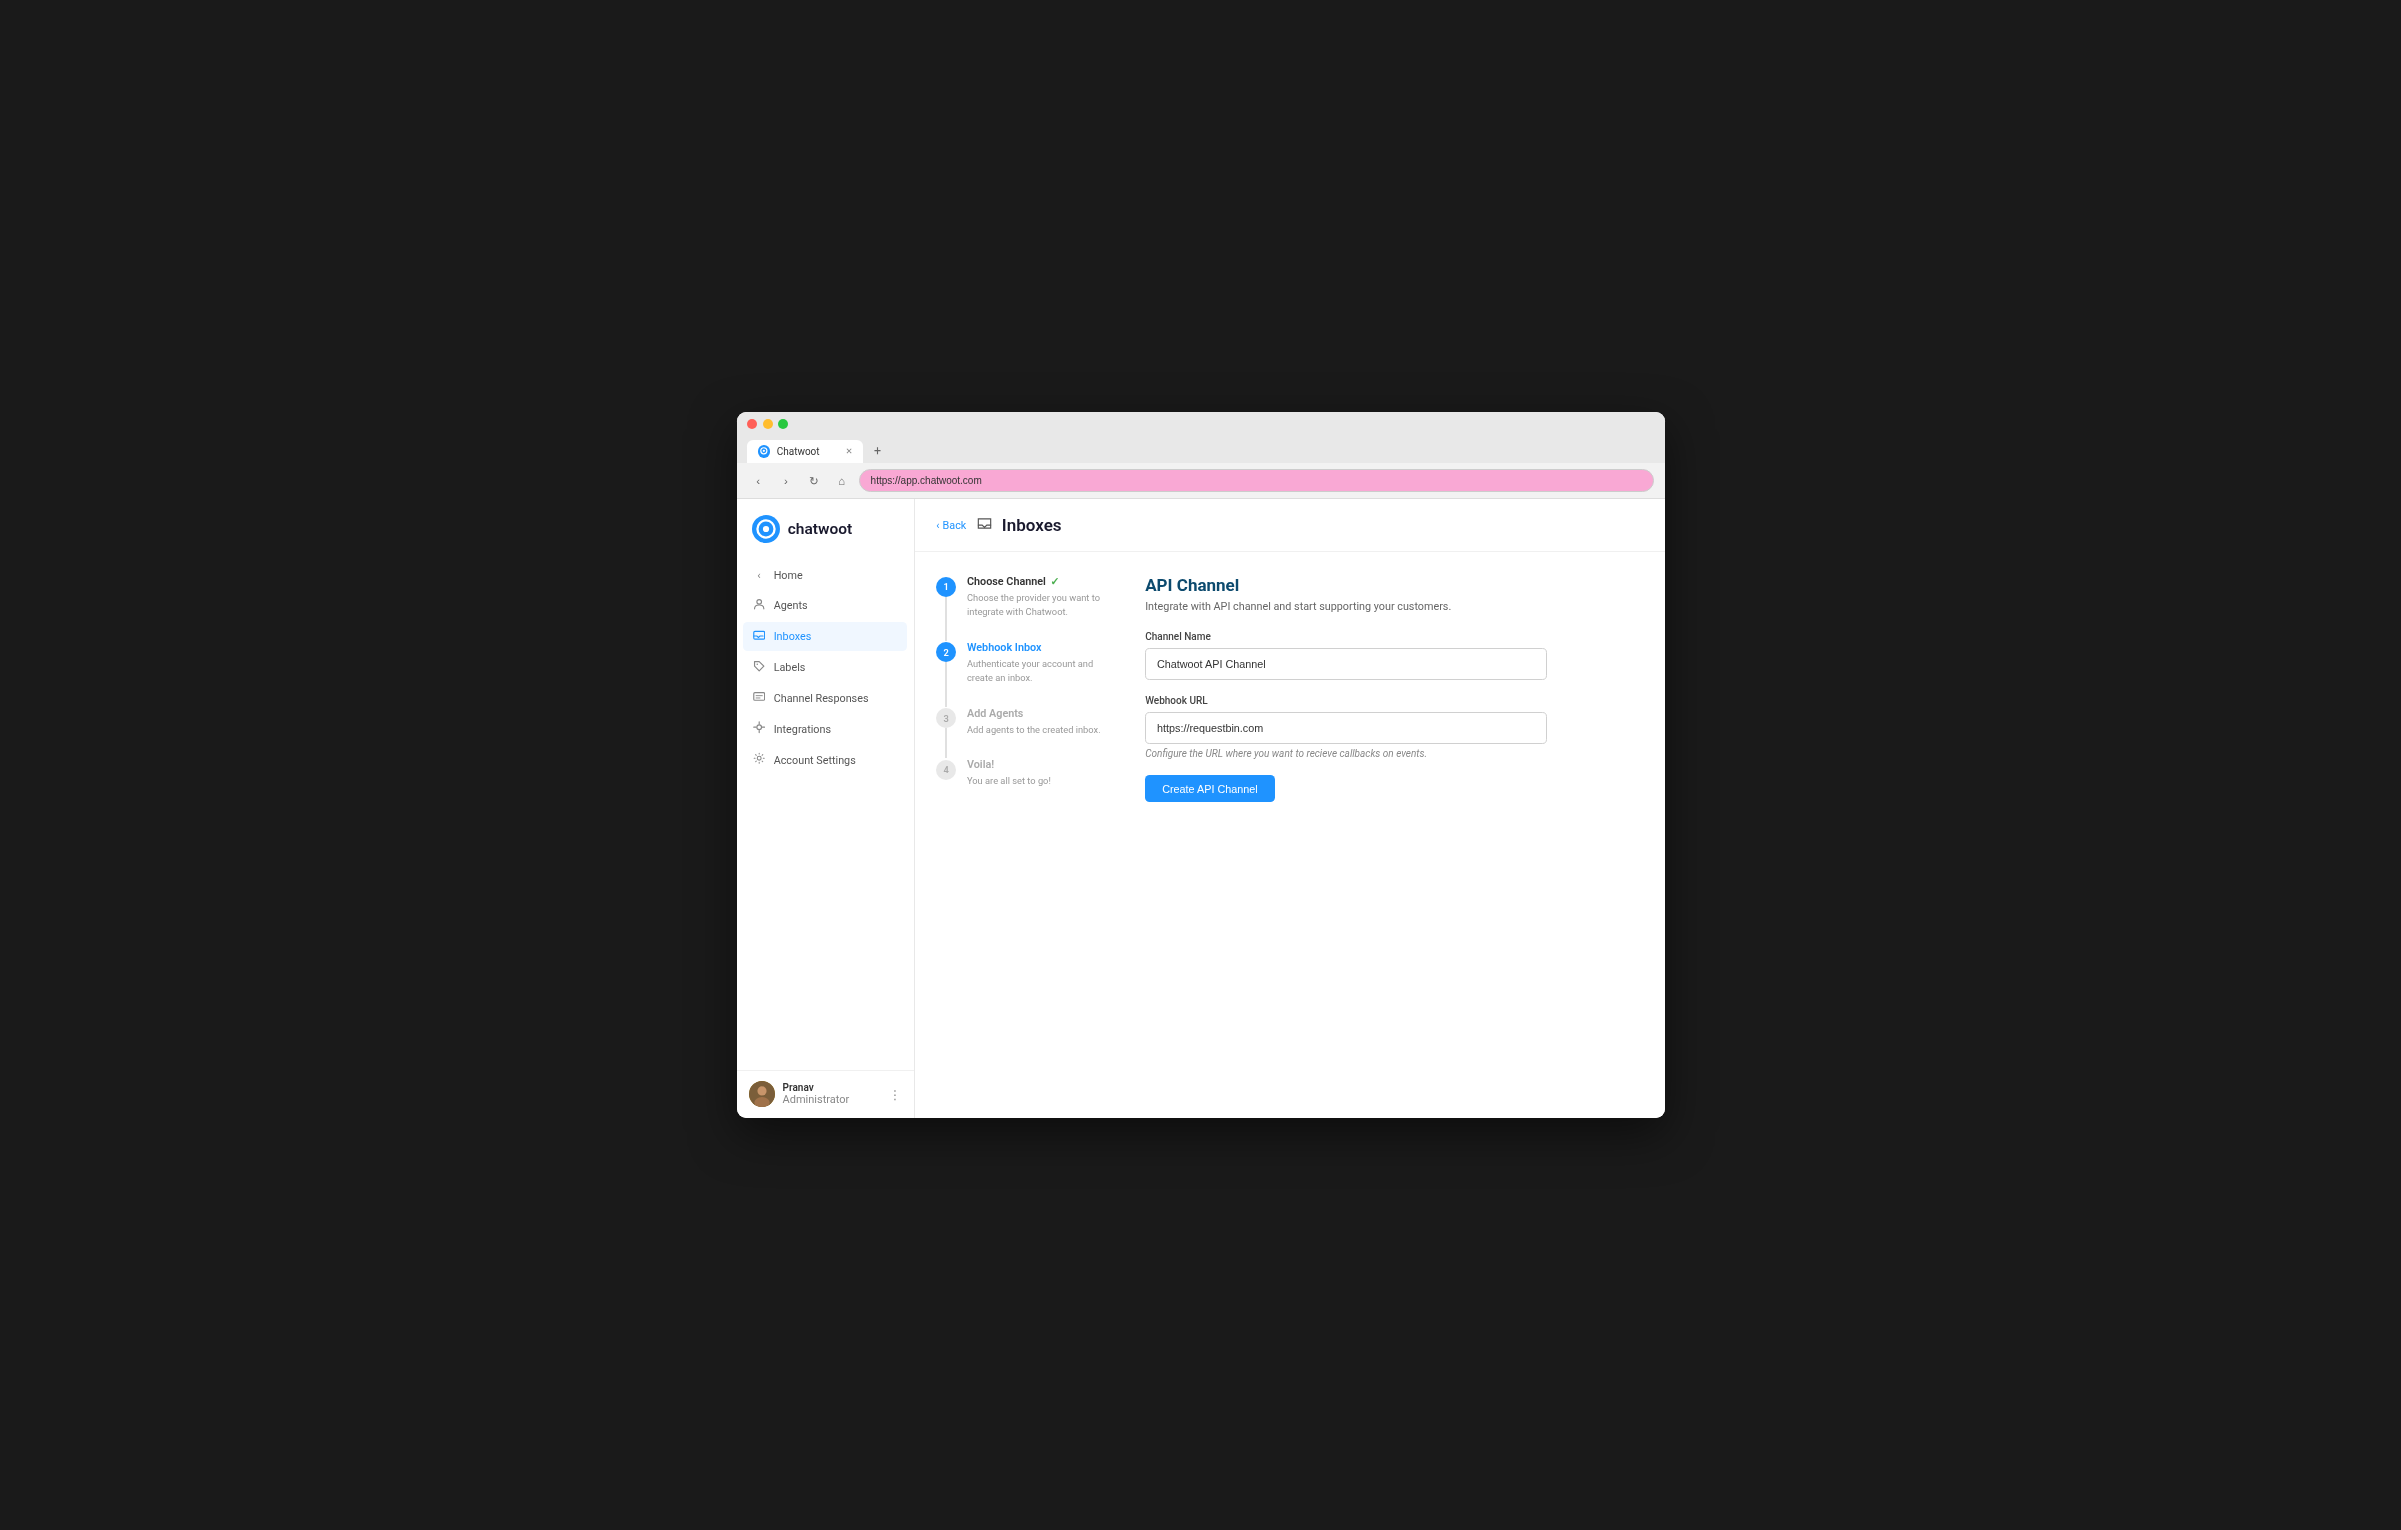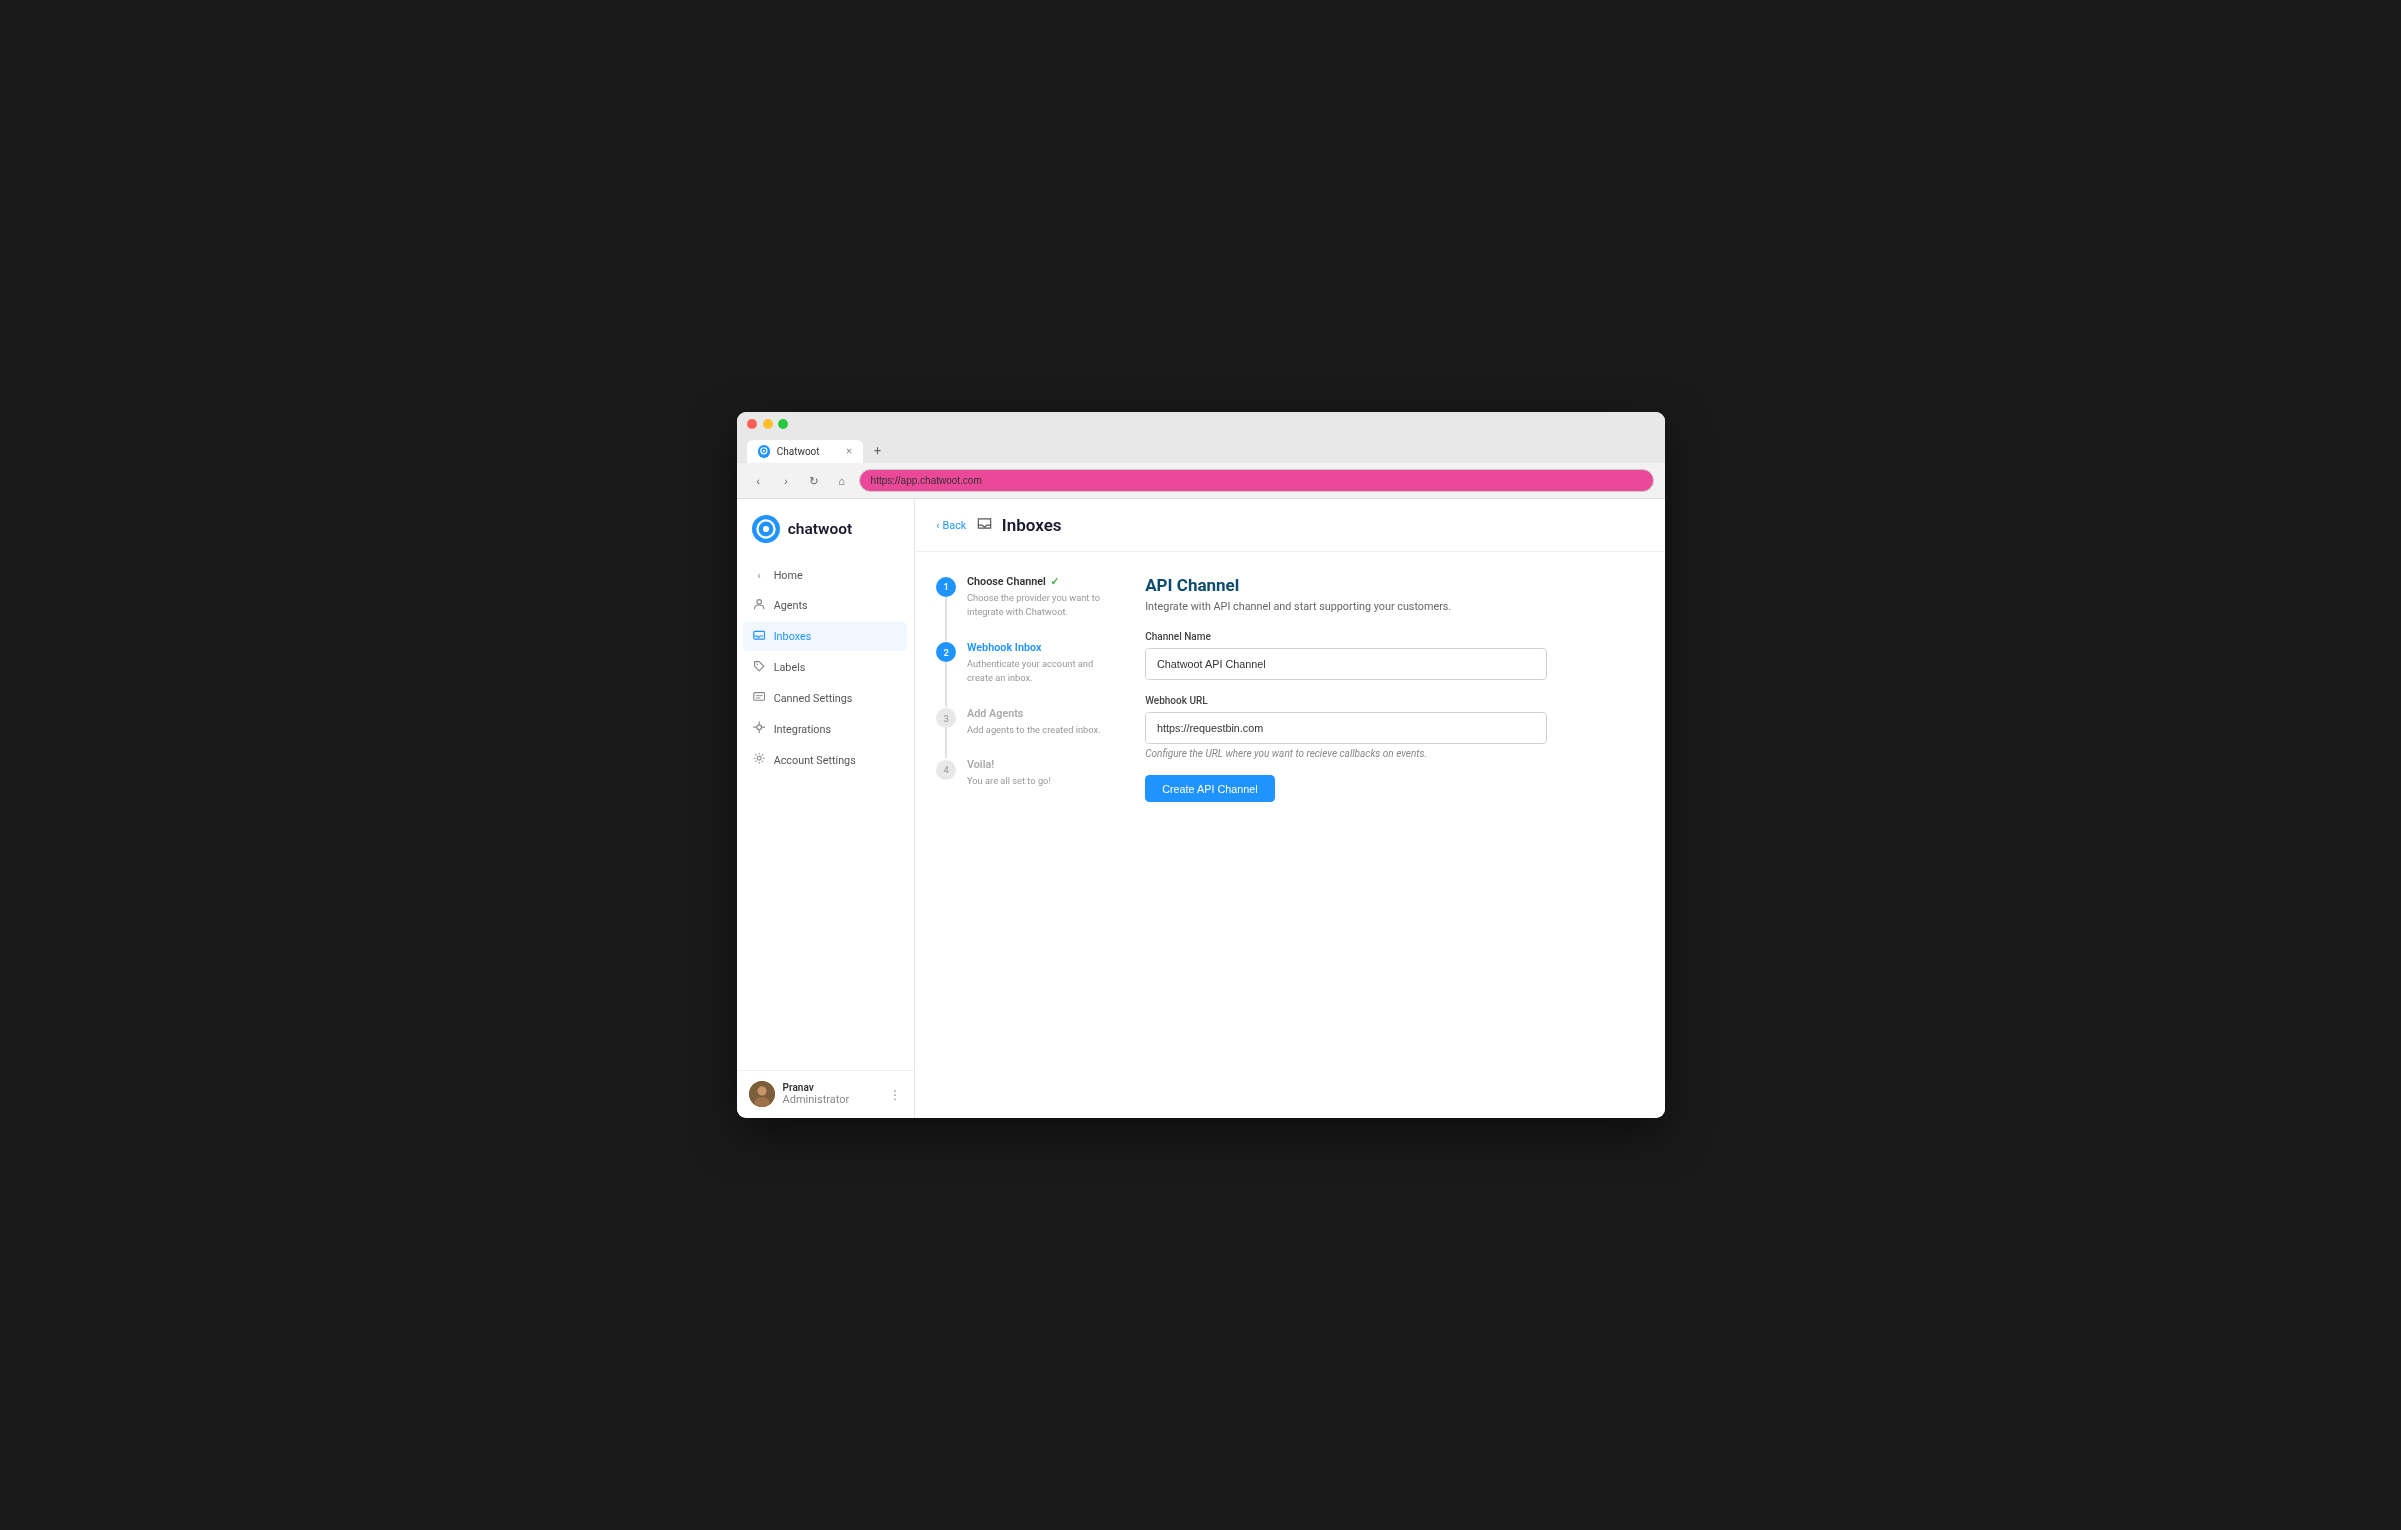--- a/index.html
+++ b/index.html
@@ -102,21 +102,21 @@
       justify-content: center;
     }
     .address-bar {
       flex: 1;
       height: 23px;
       border: 0.8px solid #ccc;
       border-radius: 11.6px;
       padding: 0 10.8px;
       font-size: 10px;
       color: #333;
-      background: #ec4899;
+      background: #f9a8d4;
       outline: none;
     }
 
     
     .app-layout {
       display: flex;
       height: 619px;
     }
 
     
@@ -444,21 +444,21 @@
           </span>
           <span>Labels</span>
         </div>
         <div class="nav-item">
           <span class="nav-icon">
             <svg width="12.4" height="12.4" viewBox="0 0 16 16" fill="none">
                 <rect x="1" y="2" width="14" height="10" rx="1.5" stroke="#888" stroke-width="1.5"></rect>
                 <path d="M4 6h8M4 9h5" stroke="#888" stroke-width="1.2" stroke-linecap="round"></path>
               </svg>
           </span>
-          <span>Canned Settings</span>
+          <span>Channel Responses</span>
         </div>
         <div class="nav-item">
           <span class="nav-icon">
             <svg width="12.4" height="12.4" viewBox="0 0 16 16" fill="none">
                 <path d="M8 1v3M8 12v3M1 8h3M12 8h3" stroke="#888" stroke-width="1.5" stroke-linecap="round"></path>
                 <circle cx="8" cy="8" r="3" stroke="#888" stroke-width="1.5"></circle>
               </svg>
           </span>
           <span>Integrations</span>
         </div>

